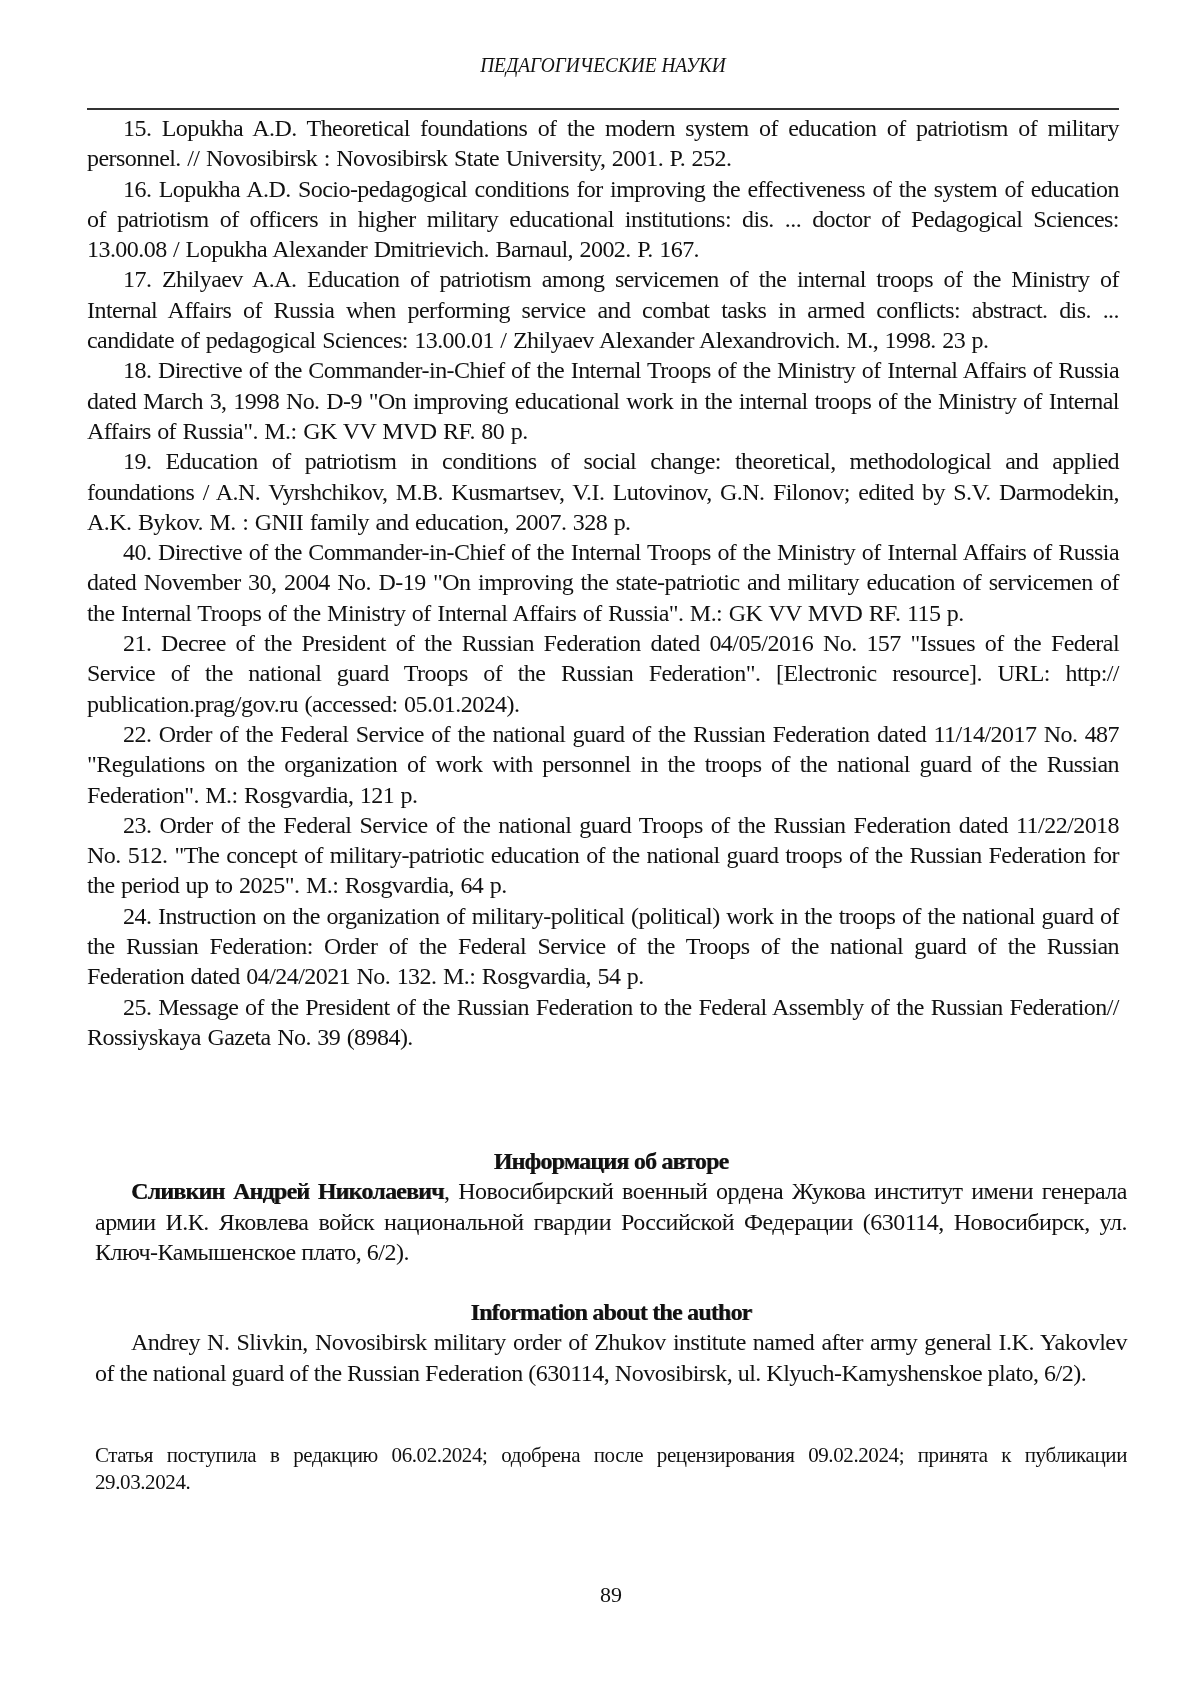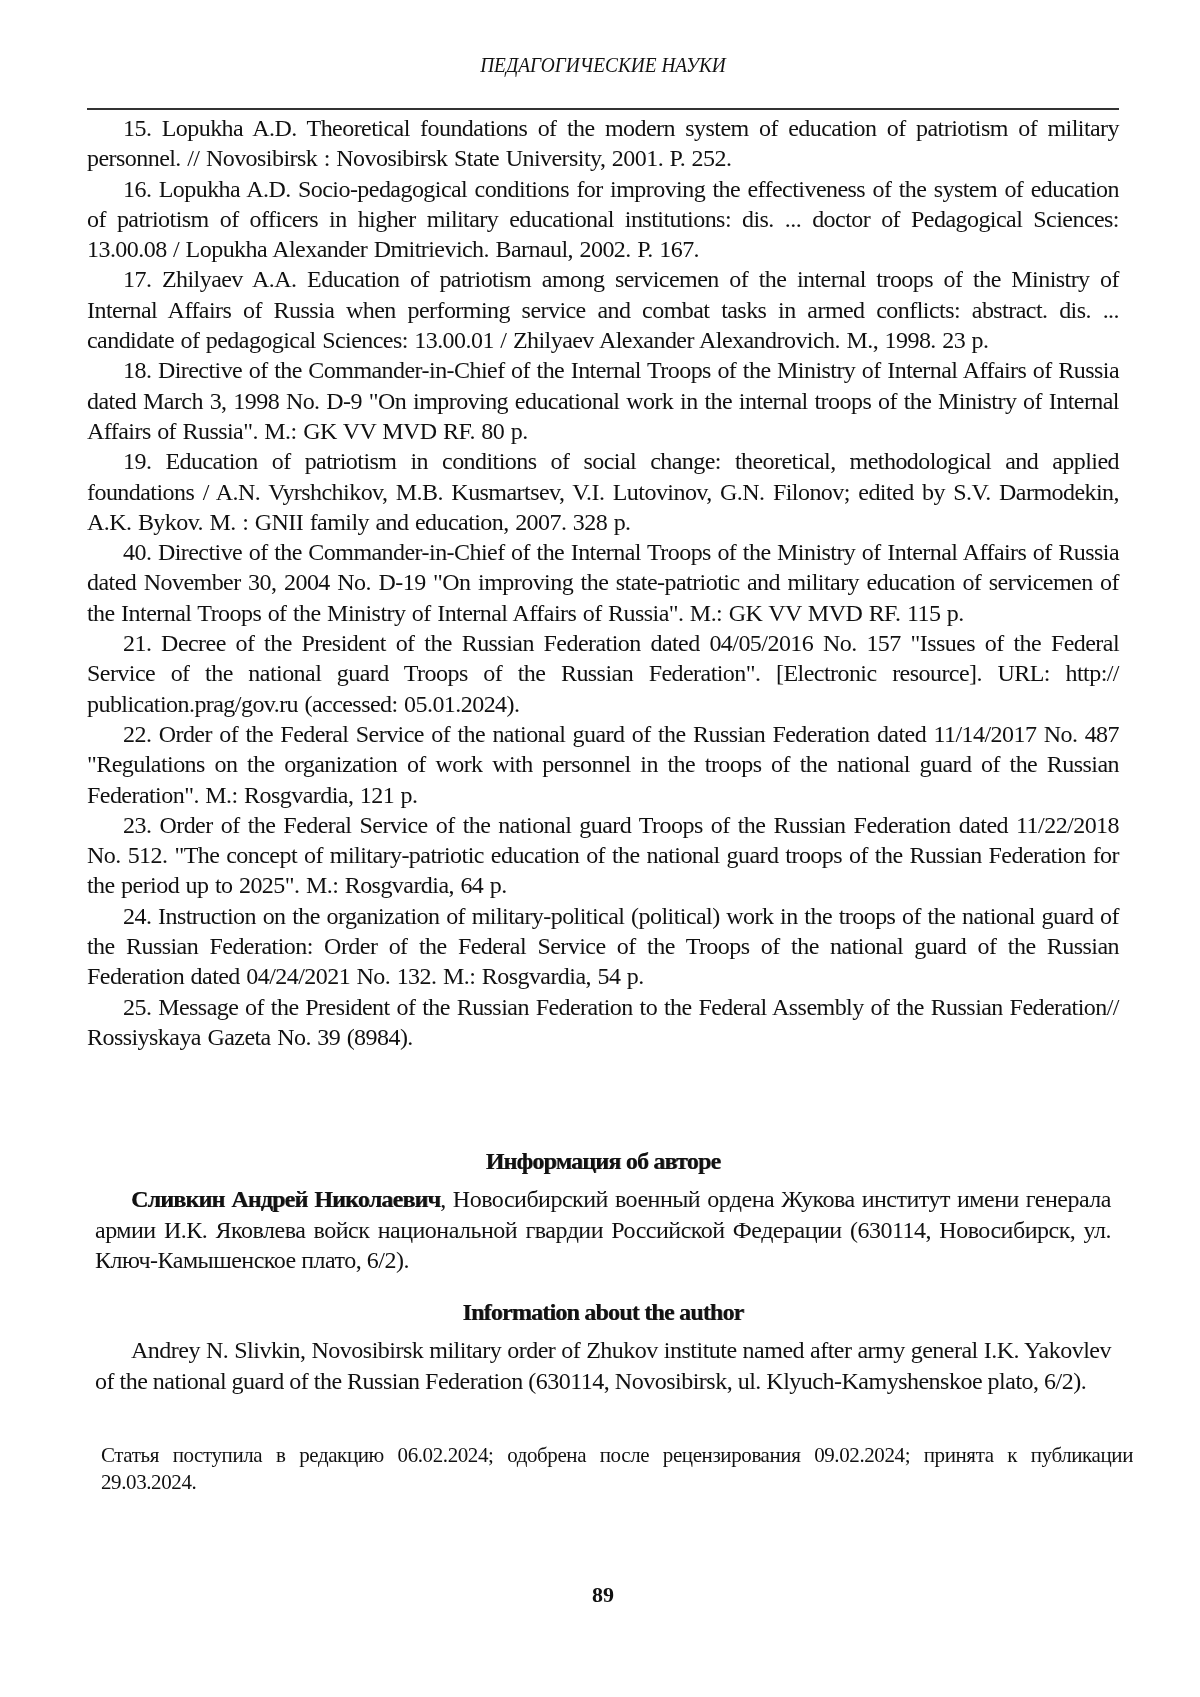--- a/index.html
+++ b/index.html
@@ -51,66 +51,65 @@
     }
     .ref {
       text-align: justify;
       text-indent: 36px;
       margin: 0;
       letter-spacing: -0.55px;
       word-spacing: 1px;
     }
     .section {
       position: absolute;
-      left: 0;
+      left: 8px;
       width: 1032px;
       font-size: 24px;
       line-height: 30.3px;
     }
     .author-ru { top: 1146px; }
     .author-en { top: 1297px; }
     .section-title {
       text-align: center;
       font-weight: bold;
       margin: 0;
       letter-spacing: -0.8px;
       text-shadow: 0.6px 0 0 #777;
     }
     .section-body {
       text-align: justify;
       text-indent: 36px;
-      margin: 8px;
+      margin: 0;
       letter-spacing: -0.5px;
     }
     .author-name {
       font-weight: bold;
       letter-spacing: -0.8px;
       text-shadow: 0.6px 0 0 #777;
     }
     .dates {
       position: absolute;
       top: 1442px;
-      left: 14px;
+      left: 8px;
       width: 1032px;
       font-size: 21px;
       line-height: 27px;
     }
     .dates p {
       margin: 0;
       text-align: justify;
       letter-spacing: -0.4px;
     }
     .page-number {
       position: absolute;
       top: 1582px;
-      left: 0;
+      left: 8px;
       width: 1032px;
       text-align: center;
       font-size: 22px;
-      font-weight: bold;
     }
   </style>
 </head>
 <body>
 
 <div class="page">
 
   <div class="running-head">ПЕДАГОГИЧЕСКИЕ НАУКИ</div>
   <div class="head-rule"></div>
 

